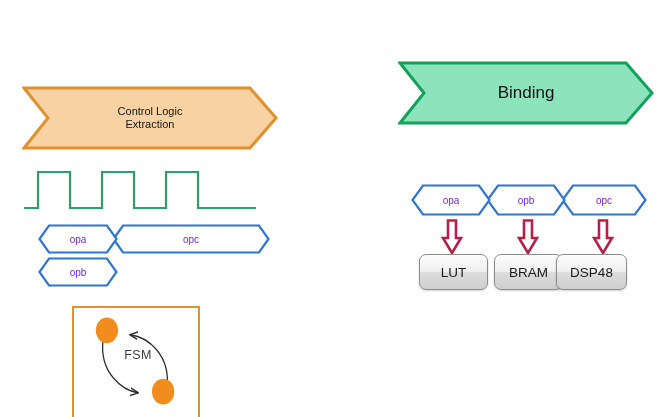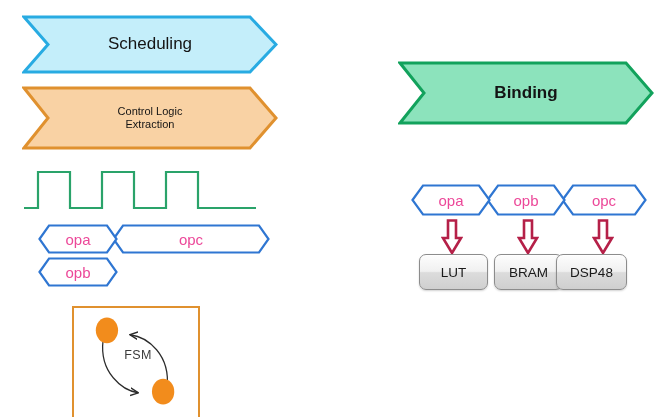--- a/index.html
+++ b/index.html
@@ -56,35 +56,35 @@
     height: 100%;
     z-index: 1;
   }
 
   #chev-scheduling { left: 22px; top: 15px; width: 256px; height: 59px; }
   #chev-scheduling .chev-label { font-size: 17px; }
 
   #chev-control { left: 22px; top: 86px; width: 256px; height: 64px; }
   #chev-control .chev-label { font-size: 11px; }
 
-  #chev-binding { left: 398px; top: 61px; width: 256px; height: 64px; font-weight: bold; }
+  #chev-binding { left: 398px; top: 61px; width: 256px; height: 64px; }
   #chev-binding .chev-label { font-size: 17px; }
 
   
   #waveform { position: absolute; left: 24px; top: 166px; width: 232px; height: 48px; }
 
   
   .ophex {
     position: absolute;
     display: flex;
     align-items: center;
     justify-content: center;
   }
   .ophex svg { position: absolute; left: 0; top: 0; width: 100%; height: 100%; z-index: 1; }
-  .ophex .op-label { position: relative; z-index: 2; font-size: 15px; color: #ec4899; }
+  .ophex .op-label { position: relative; z-index: 2; font-size: 10px; color: #6d28d9; }
 
   #op-left-a { left: 38px; top: 224px; width: 80px; height: 30px; }
   #op-left-c { left: 112px; top: 224px; width: 158px; height: 30px; }
   #op-left-b { left: 38px; top: 257px; width: 80px; height: 30px; }
 
   #op-right-a { left: 411px; top: 184px; width: 80px; height: 32px; }
   #op-right-b { left: 486px; top: 184px; width: 80px; height: 32px; }
   #op-right-c { left: 561px; top: 184px; width: 86px; height: 32px; }
 
   
@@ -132,26 +132,20 @@
   #res-lut  { left: 419px; top: 254px; width: 69px; }
   #res-bram { left: 494px; top: 254px; width: 69px; }
   #res-dsp  { left: 556px; top: 254px; width: 71px; }
 </style>
 </head>
 <body>
 
 <div id="canvas">
   <div class="stage">
 
-    <div class="chev" id="chev-scheduling">
-      <svg viewBox="0 0 256 59" preserveAspectRatio="none">
-        <polygon points="2,2 228,2 254,29.5 228,57 2,57 26,29.5" fill="#c4eefa" stroke="#28abe2" stroke-width="3" stroke-linejoin="miter"></polygon>
-      </svg>
-      <span class="chev-label">Scheduling</span>
-    </div>
 
     <div class="chev" id="chev-control">
       <svg viewBox="0 0 256 64" preserveAspectRatio="none">
         <polygon points="2,2 228,2 254,32 228,62 2,62 26,32" fill="#f9d2a4" stroke="#e0912f" stroke-width="3" stroke-linejoin="miter"></polygon>
       </svg>
       <span class="chev-label">Control Logic
 Extraction</span>
     </div>
 
     <div id="waveform">

